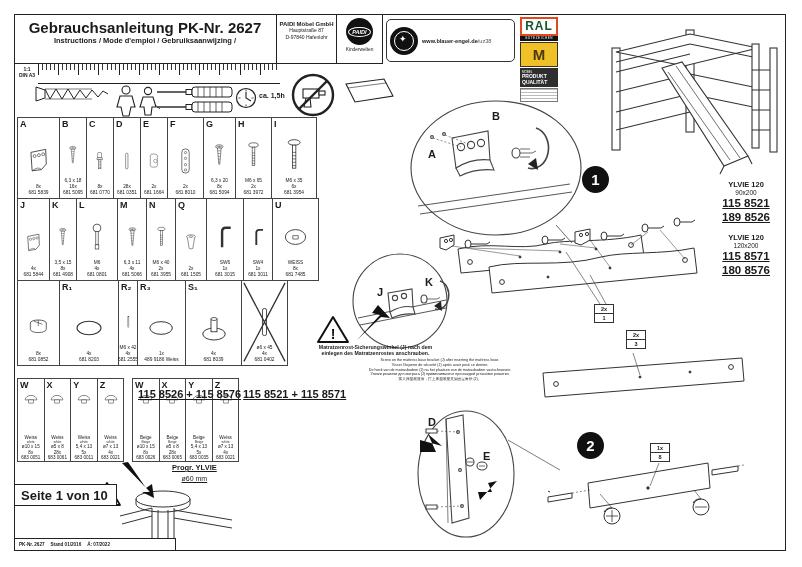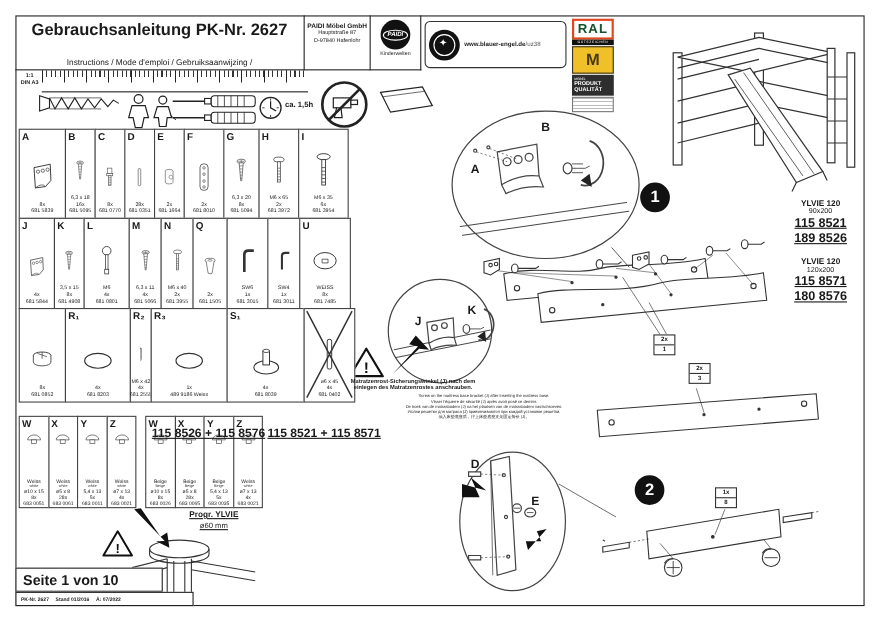--- a/index.html
+++ b/index.html
@@ -7,21 +7,21 @@
   .page{position:relative;width:802px;height:567px;background:#fff;overflow:hidden;}
   .abs{position:absolute;}
   .frame{left:14px;top:14px;width:772px;height:537px;border:1.5px solid #222;box-sizing:border-box;}
   svg{display:block;}
   .overlay{left:0;top:0;width:802px;height:567px;pointer-events:none;z-index:1;}
   .z2{z-index:2;} .z3{z-index:3;}
 
   
   .titlebox{left:14px;top:14px;width:263px;height:50px;border-right:1px solid #222;border-bottom:1px solid #222;box-sizing:border-box;text-align:center;padding-top:5px;}
   .title{font-size:15px;font-weight:bold;}
-  .subtitle{font-size:7.5px;font-weight:normal;line-height:9px;margin-top:16px;}
+  .subtitle{font-size:7.5px;font-weight:bold;line-height:9px;}
   .companybox{left:277px;top:14px;width:60px;height:50px;border-right:1px solid #222;border-bottom:1px solid #222;box-sizing:border-box;text-align:center;padding-top:7px;}
   .companybox .cname{font-size:6px;font-weight:bold;}
   .companybox .cline{font-size:5px;line-height:6.5px;}
   .logobox{left:337px;top:14px;width:46px;height:50px;border-right:1px solid #222;border-bottom:1px solid #222;box-sizing:border-box;text-align:center;}
   .paidicircle{margin:4px auto 0;width:27px;height:27px;border-radius:50%;background:#111;display:flex;align-items:center;justify-content:center;}
   .paidioval{border:1px solid #fff;border-radius:50%;padding:1px 3px;color:#fff;font-size:5.5px;font-weight:bold;font-style:italic;}
   .kinder{font-size:4.8px;margin-top:2px;}
   .engelbox{left:386px;top:19px;width:129px;height:43px;border:1px solid #333;border-radius:5px;box-sizing:border-box;display:flex;align-items:center;padding:2px 3px;}
   .engelcircle{width:28px;height:28px;border-radius:50%;background:#111;flex:0 0 auto;position:relative;}
   .engelcircle:before{content:"";position:absolute;left:4px;top:4px;width:18px;height:18px;border:1px solid #fff;border-radius:50%;}
@@ -50,21 +50,21 @@
   .prow{display:flex;}
   .pcell{position:relative;box-sizing:border-box;border:1px solid #444;margin-left:-1px;display:flex;flex-direction:column;justify-content:flex-end;align-items:center;padding-bottom:2px;background:#fff;}
   .pletter{position:absolute;top:1px;left:2px;font-weight:bold;font-size:9px;}
   .picon{width:60%;max-width:30px;flex:1 1 auto;max-height:46px;margin-top:9px;}
   .ptxt{font-size:4.8px;line-height:6px;text-align:center;white-space:nowrap;}
   .grid1{left:18px;top:117px;} .grid1 .pcell{height:82px;}
   .grid2{left:18px;top:198px;} .grid2 .pcell{height:83px;}
   .grid3wrap{left:18px;top:280px;display:flex;} .grid3wrap .pcell{height:86px;}
   .grid1 .pcell:nth-child(1){width:43px}.grid1 .pcell:nth-child(2){width:28px}.grid1 .pcell:nth-child(3){width:28px}.grid1 .pcell:nth-child(4){width:28px}.grid1 .pcell:nth-child(5){width:28px}.grid1 .pcell:nth-child(6){width:37px}.grid1 .pcell:nth-child(7){width:33px}.grid1 .pcell:nth-child(8){width:37px}.grid1 .pcell:nth-child(9){width:46px}
   .grid2 .pcell:nth-child(1){width:33px}.grid2 .pcell:nth-child(2){width:28px}.grid2 .pcell:nth-child(3){width:42px}.grid2 .pcell:nth-child(4){width:30px}.grid2 .pcell:nth-child(5){width:30px}.grid2 .pcell:nth-child(6){width:32px}.grid2 .pcell:nth-child(7){width:38px}.grid2 .pcell:nth-child(8){width:30px}.grid2 .pcell:nth-child(9){width:47px}
-  .grid3 .pcell:nth-child(1){width:43px}.grid3 .pcell:nth-child(2){width:60px}.grid3 .pcell:nth-child(3){width:20px}.grid3 .pcell:nth-child(4){width:70px}.grid3 .pcell:nth-child(5){width:71px}
+  .grid3 .pcell:nth-child(1){width:43px}.grid3 .pcell:nth-child(2){width:60px}.grid3 .pcell:nth-child(3){width:20px}.grid3 .pcell:nth-child(4){width:49px}.grid3 .pcell:nth-child(5){width:57px}
   .crosscell{width:47px;}
   .crossx{position:absolute;inset:0;}
 
   
   .combos{left:138px;top:360px;display:flex;font-size:11px;font-weight:bold;white-space:nowrap;margin-top:28px;}
   .combos span{text-decoration:underline;margin-right:2px;}
   .capst{display:flex;border:0;}
   .capsL{left:18px;top:378px;} .capsR{left:133px;top:378px;}
   .capcell{width:27.6px;height:84px;box-sizing:border-box;border:1px solid #444;margin-left:-1px;position:relative;display:flex;flex-direction:column;align-items:center;background:#fff;}
   .capletter{align-self:flex-start;font-weight:bold;font-size:9px;margin:1px 0 0 2px;}
@@ -88,21 +88,21 @@
   .badge{width:27px;height:27px;border-radius:50%;background:#111;color:#fff;font-weight:bold;font-size:15px;display:flex;align-items:center;justify-content:center;}
   .biglet{font-weight:bold;font-size:11px;}
   .lblbox{width:18px;border:1px solid #333;background:#fff;text-align:center;font-size:5.5px;font-weight:bold;}
   .lblbox .top{border-bottom:1px solid #333;line-height:8px;}
   .lblbox .bot{line-height:8px;}
 
   
   .progr{left:172px;top:463px;text-align:center;}
   .progr .p1{font-size:7.5px;font-weight:bold;text-decoration:underline;}
   .progr .p2{font-size:7px;text-decoration:underline;margin-top:3px;}
-  .seitebox{left:14px;top:516px;width:134px;height:22px;border:1.5px solid #222;box-sizing:border-box;display:flex;align-items:center;padding-left:6px;font-size:13px;font-weight:bold;background:#fff;}
+  .seitebox{left:14px;top:484px;width:103px;height:22px;border:1.5px solid #222;box-sizing:border-box;display:flex;align-items:center;padding-left:6px;font-size:13px;font-weight:bold;background:#fff;}
   .pkstrip{left:14px;top:538px;width:162px;height:13px;border:1px solid #222;box-sizing:border-box;display:flex;align-items:center;gap:6px;padding-left:4px;font-size:4.6px;font-weight:bold;background:#fff;}
 </style>
 </head>
 <body>
 
 <svg width="0" height="0" style="position:absolute" aria-hidden="true">
   <defs>
     <g id="defs-stroke"></g>
     <symbol id="sym-bracket" viewBox="0 0 40 52">
       <path d="M8 12 L32 7 L33 31 L25 40 L10 42 Z" fill="#fff" stroke="#333" stroke-width="1.4"></path>

